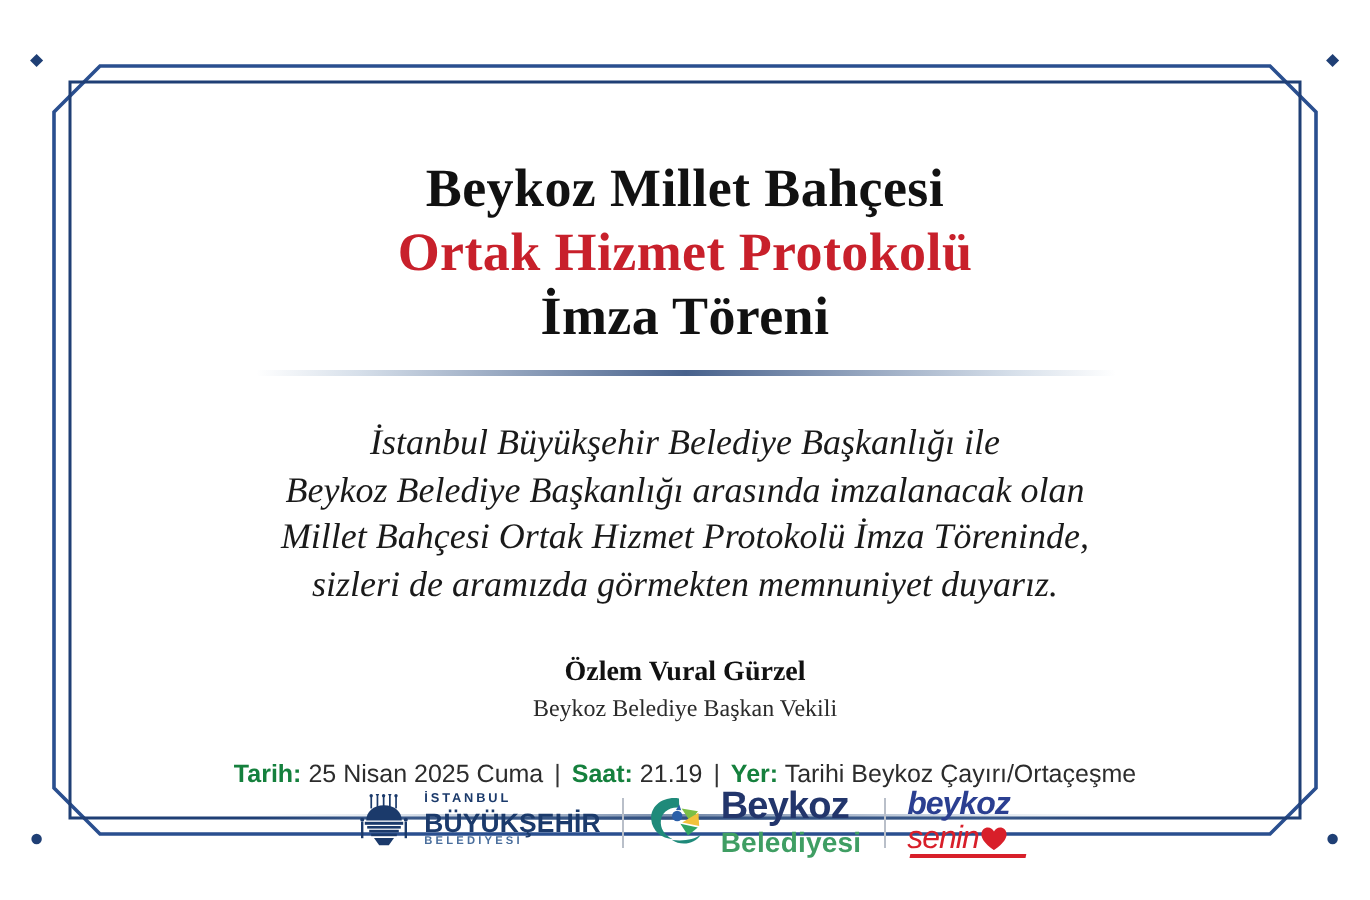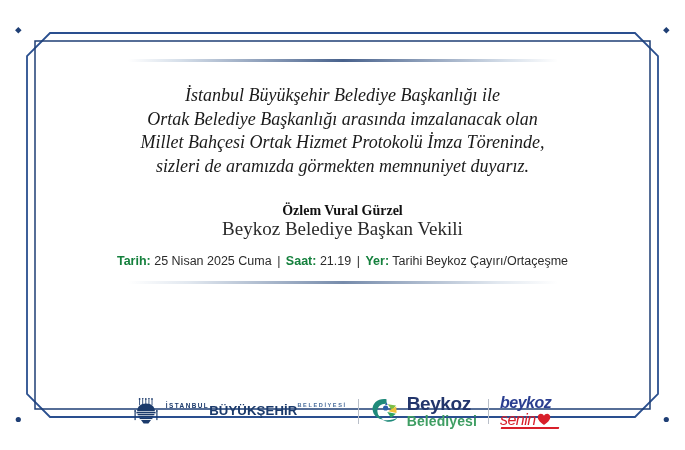--- a/index.html
+++ b/index.html
@@ -82,21 +82,21 @@
   }
   #sig-name {
     font-family: "Liberation Serif", serif;
     font-weight: bold;
     font-size: 14px;
     line-height: 18px;
     color: #111111;
   }
   #sig-role {
     font-family: "Liberation Serif", serif;
-    font-size: 19px;
+    font-size: 12px;
     line-height: 17px;
     color: #2a2a2a;
   }
 
   #meta-block {
     margin-top: 16px;
     font-family: "Liberation Sans", sans-serif;
     font-size: 12.5px;
     line-height: 16px;
     color: #2c2c2c;
@@ -132,21 +132,21 @@
   .logo-sep {
     width: 1px;
     height: 25px;
     background: #b9bfc9;
   }
 
   
   #logo-ibb { gap: 6px; }
   #ibb-text {
     display: flex;
-    flex-direction: row;
+    flex-direction: column;
     justify-content: center;
     line-height: 1;
   }
   #ibb-l1 {
     font-family: "Liberation Sans", sans-serif;
     font-weight: bold;
     font-size: 6.4px;
     letter-spacing: 1.45px;
     color: #1b3a6b;
   }
@@ -241,26 +241,31 @@
     <path d="M 35,41 L 650,41 L 650,409 L 35,409 Z" fill="none" stroke="#1f3f75" stroke-width="1.5" stroke-linejoin="miter"></path>
 
     <rect x="16" y="28" width="4.6" height="4.6" transform="rotate(45 18.3 30.3)" fill="#1f3f75"></rect>
     <rect x="664" y="28" width="4.6" height="4.6" transform="rotate(45 666.3 30.3)" fill="#1f3f75"></rect>
     <circle cx="18.3" cy="419.5" r="2.6" fill="#1f3f75"></circle>
     <circle cx="666.3" cy="419.5" r="2.6" fill="#1f3f75"></circle>
   </svg>
 
   <div id="content">
 
+    <div id="title-block">
+      <div class="title-line">Beykoz Millet Bahçesi</div>
+      <div class="title-line red">Ortak Hizmet Protokolü</div>
+      <div class="title-line">İmza Töreni</div>
+    </div>
 
     <div class="divider"></div>
 
     <div id="body-block">
       <div class="body-line">İstanbul Büyükşehir Belediye Başkanlığı ile</div>
-      <div class="body-line">Ortak Belediye Başkanlığı arasında imzalanacak olan</div>
+      <div class="body-line">Beykoz Belediye Başkanlığı arasında imzalanacak olan</div>
       <div class="body-line">Millet Bahçesi Ortak Hizmet Protokolü İmza Töreninde,</div>
       <div class="body-line">sizleri de aramızda görmekten memnuniyet duyarız.</div>
     </div>
 
     <div id="signature-block">
       <div id="sig-name">Özlem Vural Gürzel</div>
       <div id="sig-role">Beykoz Belediye Başkan Vekili</div>
     </div>
 
     <div id="meta-block">

